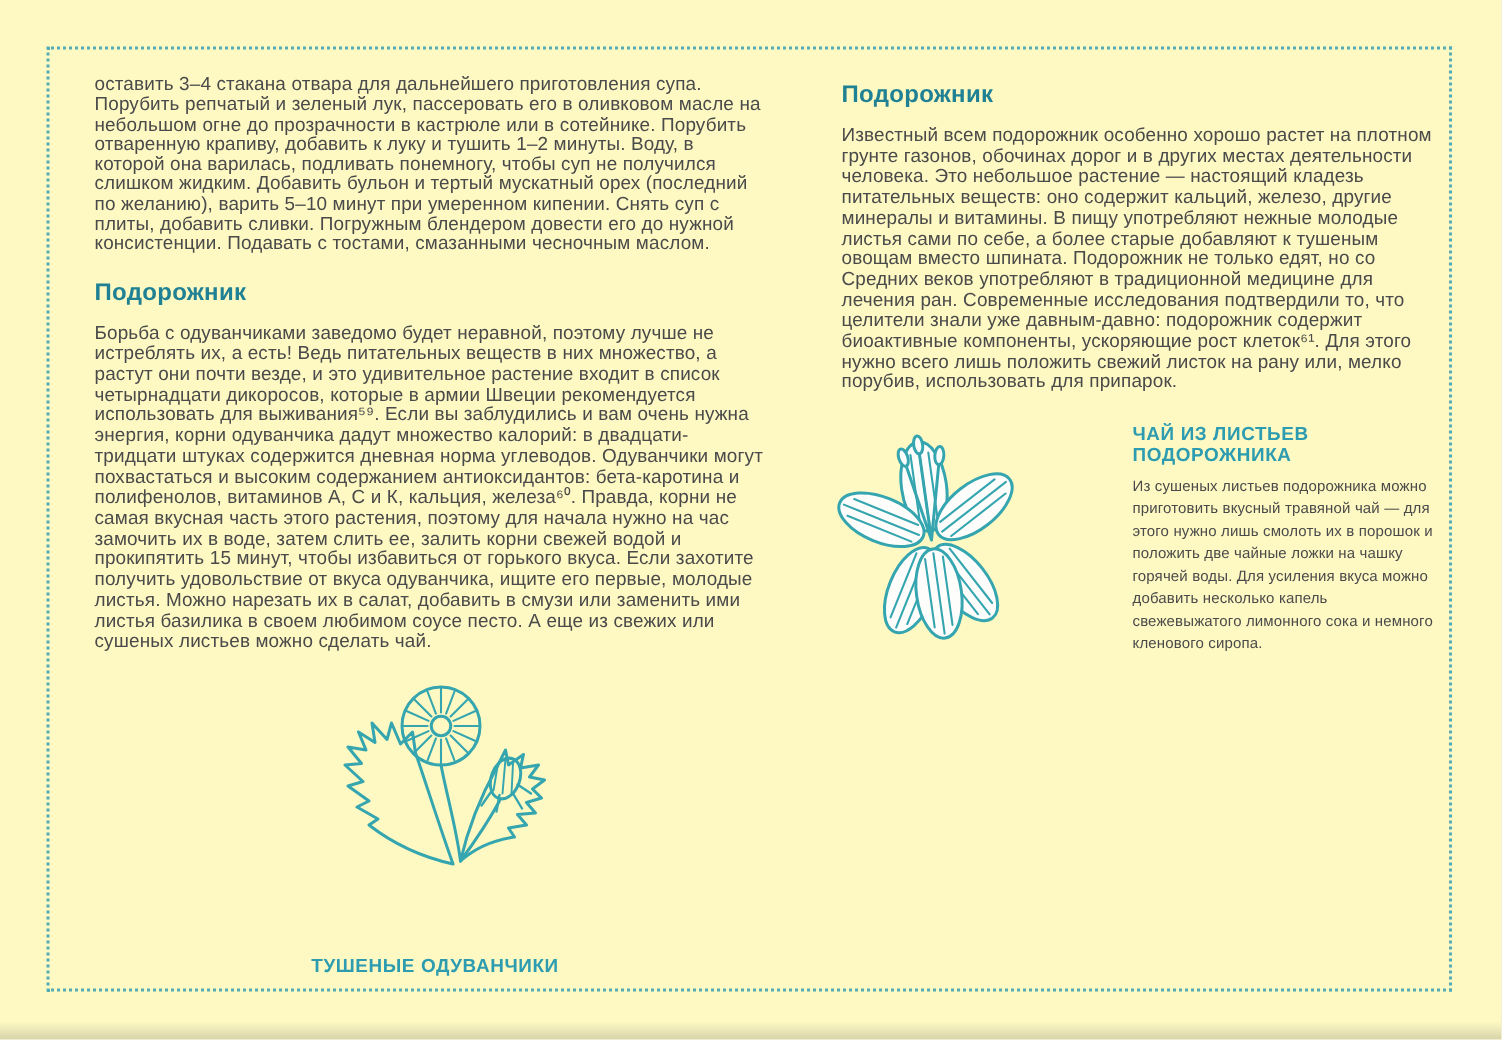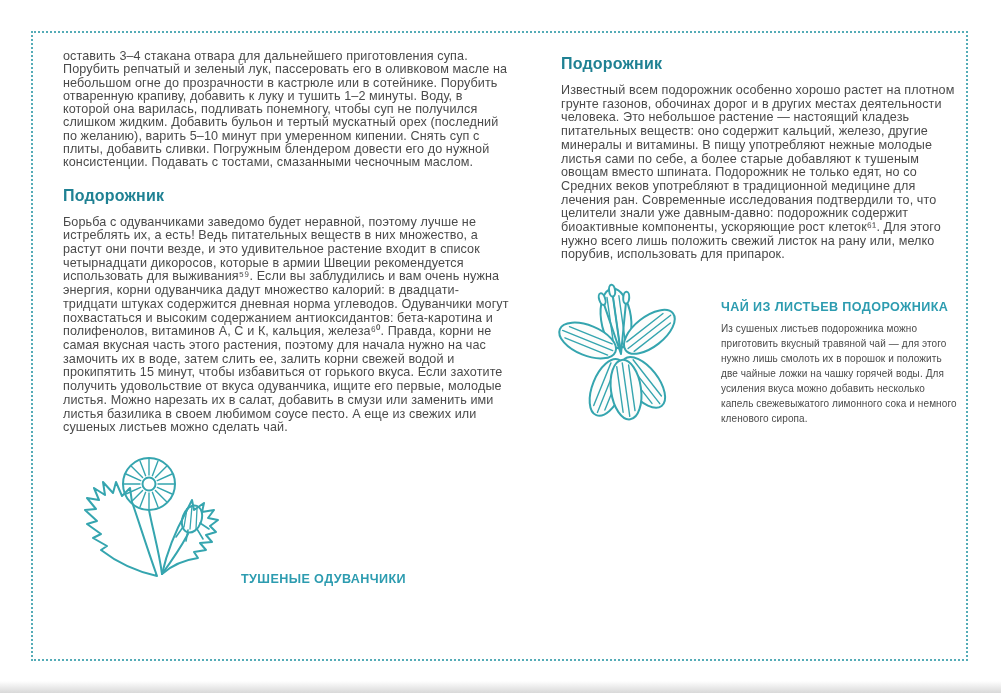--- a/index.html
+++ b/index.html
@@ -1,21 +1,21 @@
 <!DOCTYPE html>
 <html lang="ru"><head>
 <meta charset="utf-8">
 <style>
   html, body { margin: 0; padding: 0; background: #e9e9e7; }
   .page {
     position: relative;
     width: 1001px;
     height: 693px;
     margin: 0 auto;
-    background: #ffffff;
+    background: #fef9c3;
     overflow: hidden;
     font-family: "Liberation Sans", sans-serif;
     color: #4a4a4a;
   }
   .page-border {
     position: absolute;
     left: 31px; top: 31px;
     width: 933px; height: 626px;
     border: 2px dotted #55acb7;
     pointer-events: none;
@@ -39,24 +39,25 @@
     color: #1f8193;
   }
   .col-right h2.section-title { margin-top: 0; }
   .section-body {
     font-size: 12.6px;
     line-height: 13.7px;
     letter-spacing: 0.1px;
   }
   .figure-row {
     display: flex;
-    align-items: flex-end;
+    align-items: center;
     margin-top: 12px;
+    gap: 34px;
   }
-  .figure-row.left-row  { margin-left: -14px; }
+  .figure-row.left-row  { margin-left: -14px; flex-direction: column; }
   .figure-row.right-row { margin-left: -32px; margin-top: 14px; }
   .illustration { flex: none; }
   .recipe { flex: 1; padding-top: 10px; }
   .left-row  .recipe { margin-left: 22px; }
   .right-row .recipe { margin-left: 12px; padding-top: 6px; }
   h3.recipe-title {
     margin: 0 0 7px 0;
     font-size: 12.6px;
     line-height: 14px;
     font-weight: 700;

